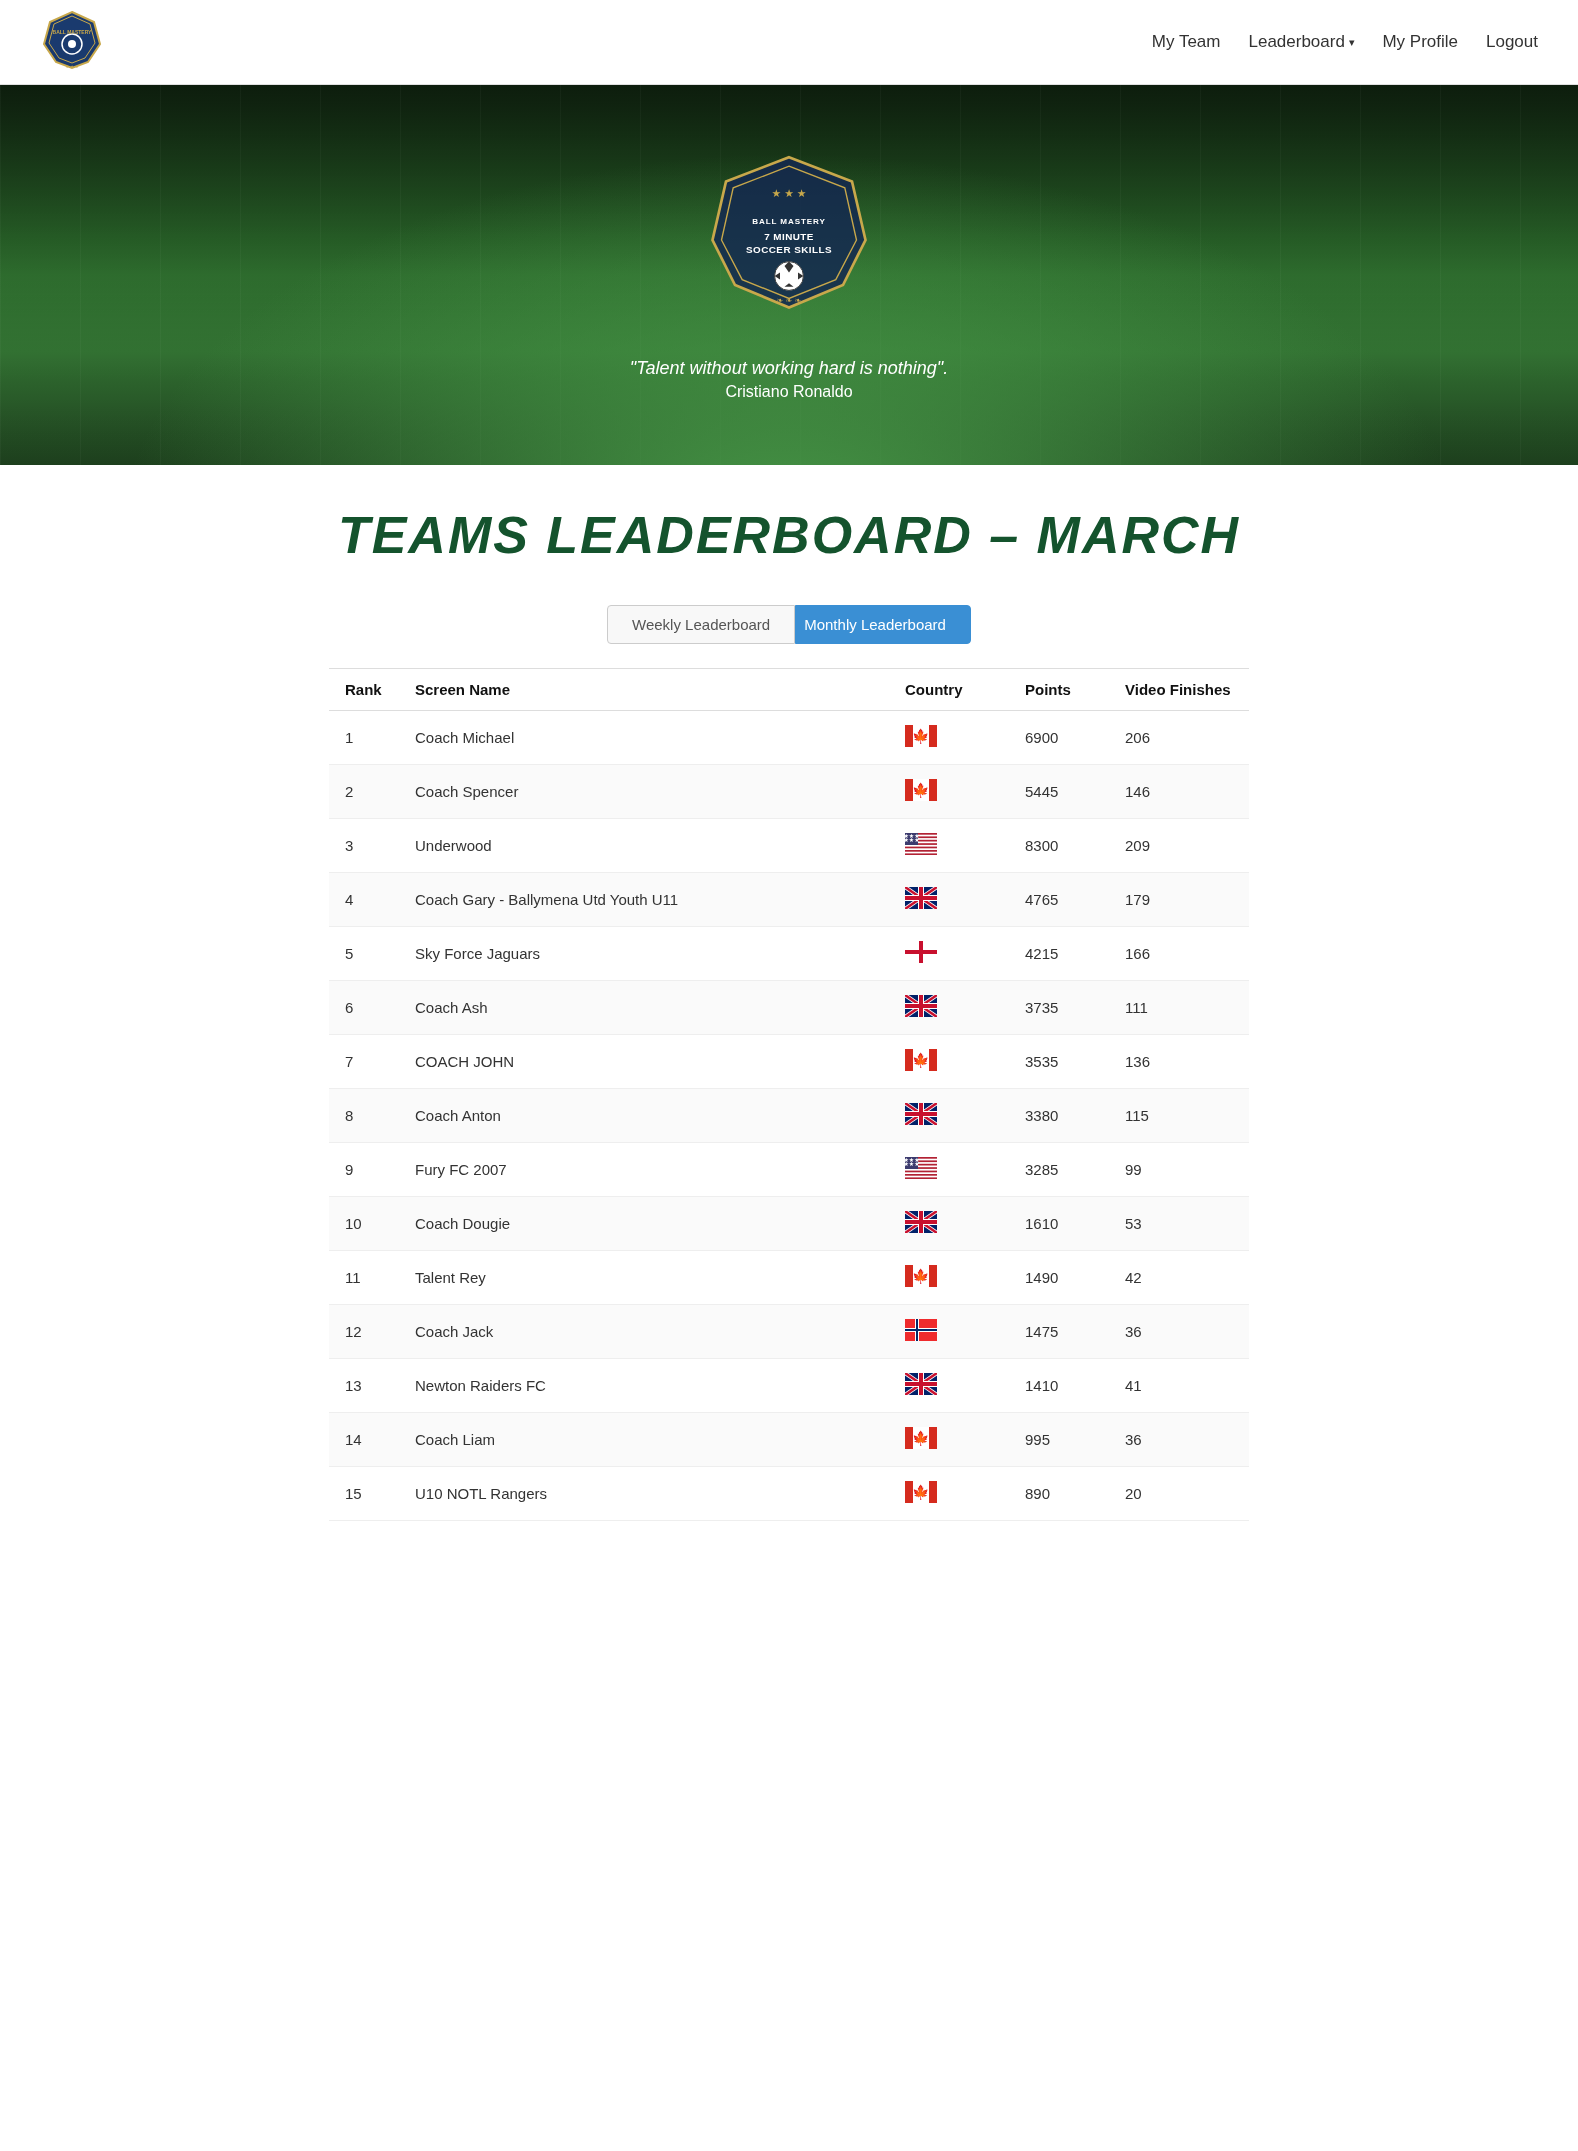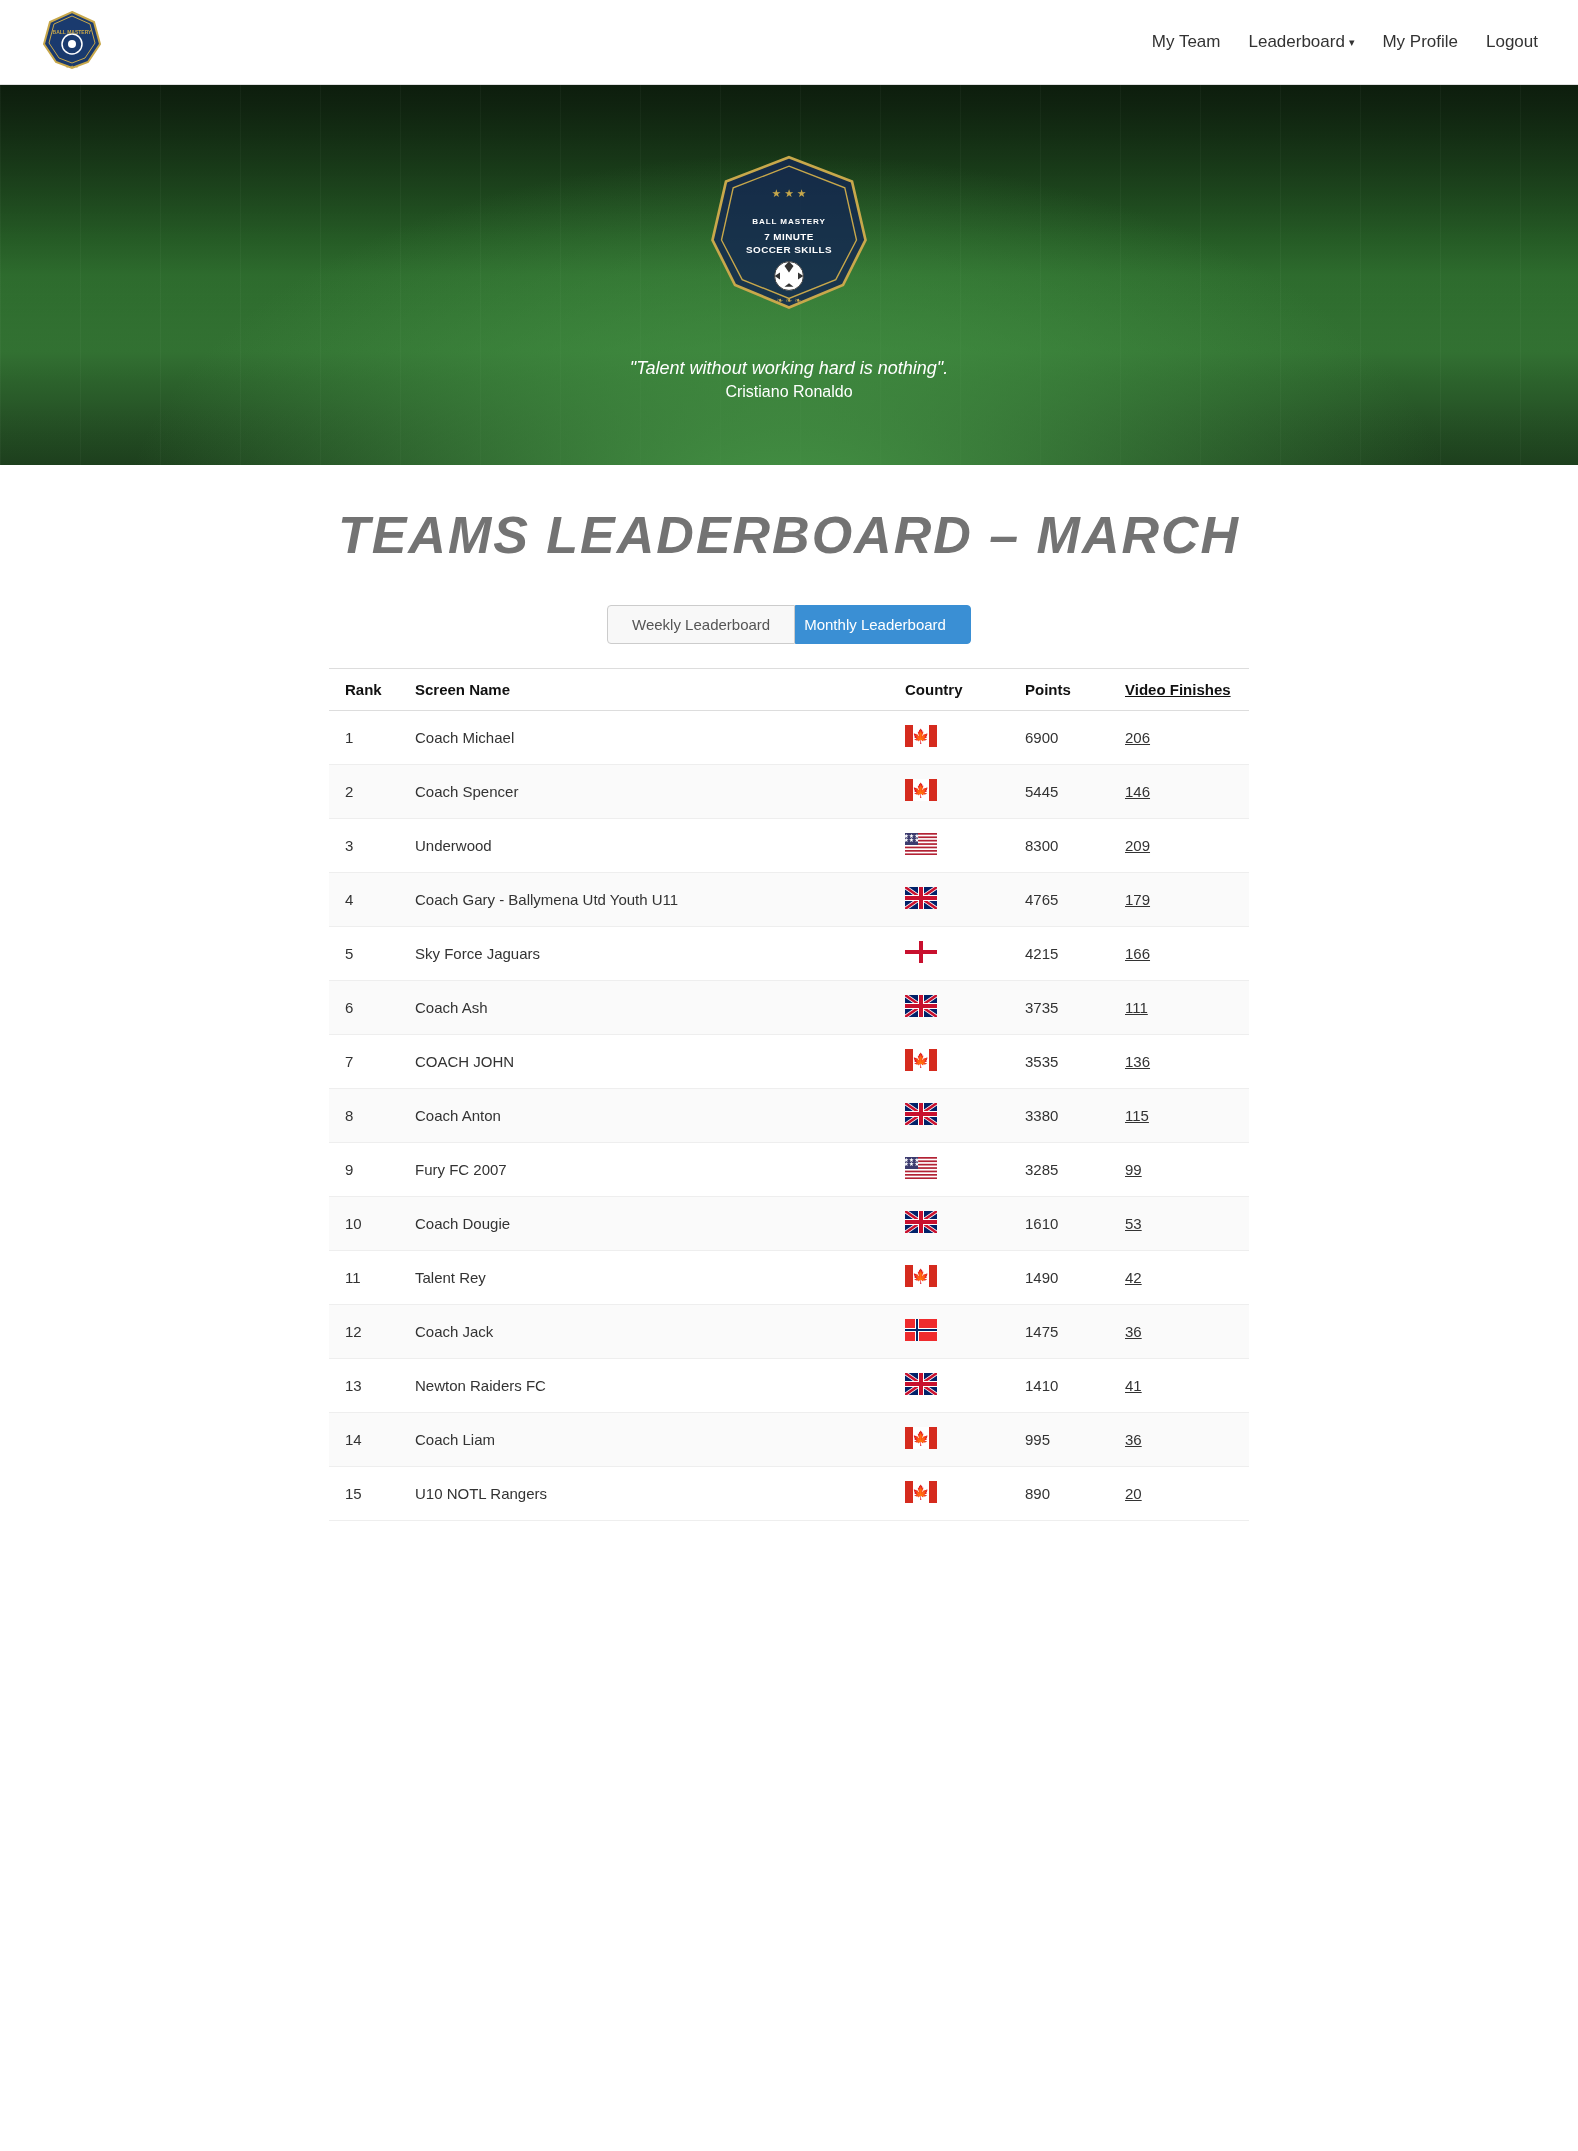--- a/index.html
+++ b/index.html
@@ -90,21 +90,21 @@
       max-width: 960px;
       margin: 0 auto;
       padding: 40px 20px;
     }
     .page-title {
       text-align: center;
       font-size: 52px;
       font-weight: 900;
       font-style: italic;
       letter-spacing: 2px;
-      color: #737373;
+      color: #14532d;
       margin-bottom: 40px;
       font-family: 'Arial Black', 'Arial Bold', Arial, sans-serif;
     }
 
     
     .tab-buttons {
       display: flex;
       justify-content: center;
       gap: 0;
       margin-bottom: 24px;
@@ -144,21 +144,21 @@
       font-size: 15px;
       border-bottom: 1px solid #eee;
       color: #333;
     }
     .leaderboard-table tr:nth-child(even) td { background: #fafafa; }
     .flag-cell { font-size: 24px; }
     .col-rank { width: 70px; }
     .col-name { min-width: 260px; }
     .col-country { width: 120px; }
     .col-points { width: 100px; }
-    .col-videos { width: 140px; text-decoration: underline; }
+    .col-videos { width: 140px; }
   </style>
 </head>
 <body>
 
 <nav>
   <div class="nav-logo">
     <svg class="logo-badge" viewBox="0 0 64 64" xmlns="http://www.w3.org/2000/svg">
       <path d="M32 2 L54 12 L60 34 L48 52 L32 58 L16 52 L4 34 L10 12 Z" fill="#1a3a6e" stroke="#c8a84b" stroke-width="2"></path>
       <path d="M32 6 L50 14 L55 33 L45 48 L32 53 L19 48 L9 33 L14 14 Z" fill="#1a3a6e" stroke="#c8a84b" stroke-width="1"></path>
       <circle cx="32" cy="34" r="10" fill="none" stroke="#fff" stroke-width="1.5"></circle>

